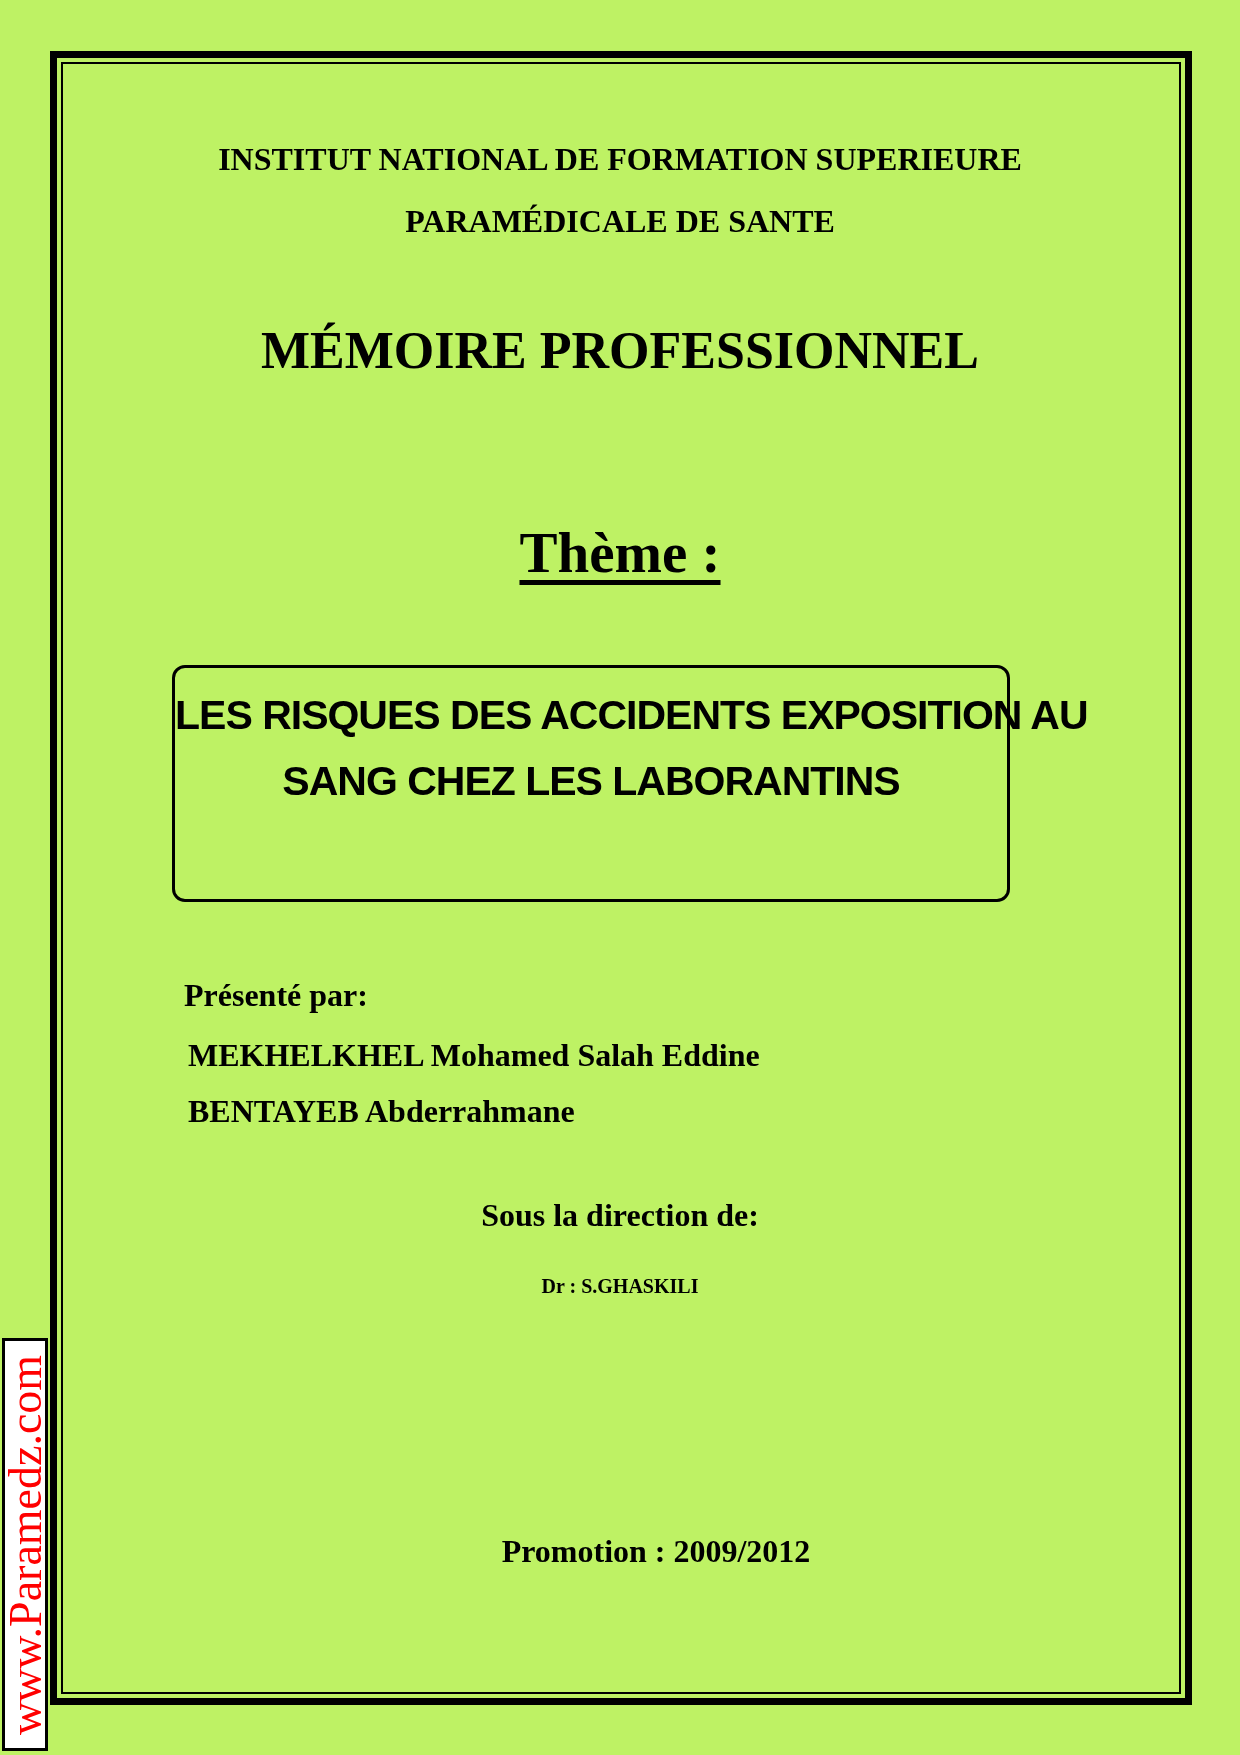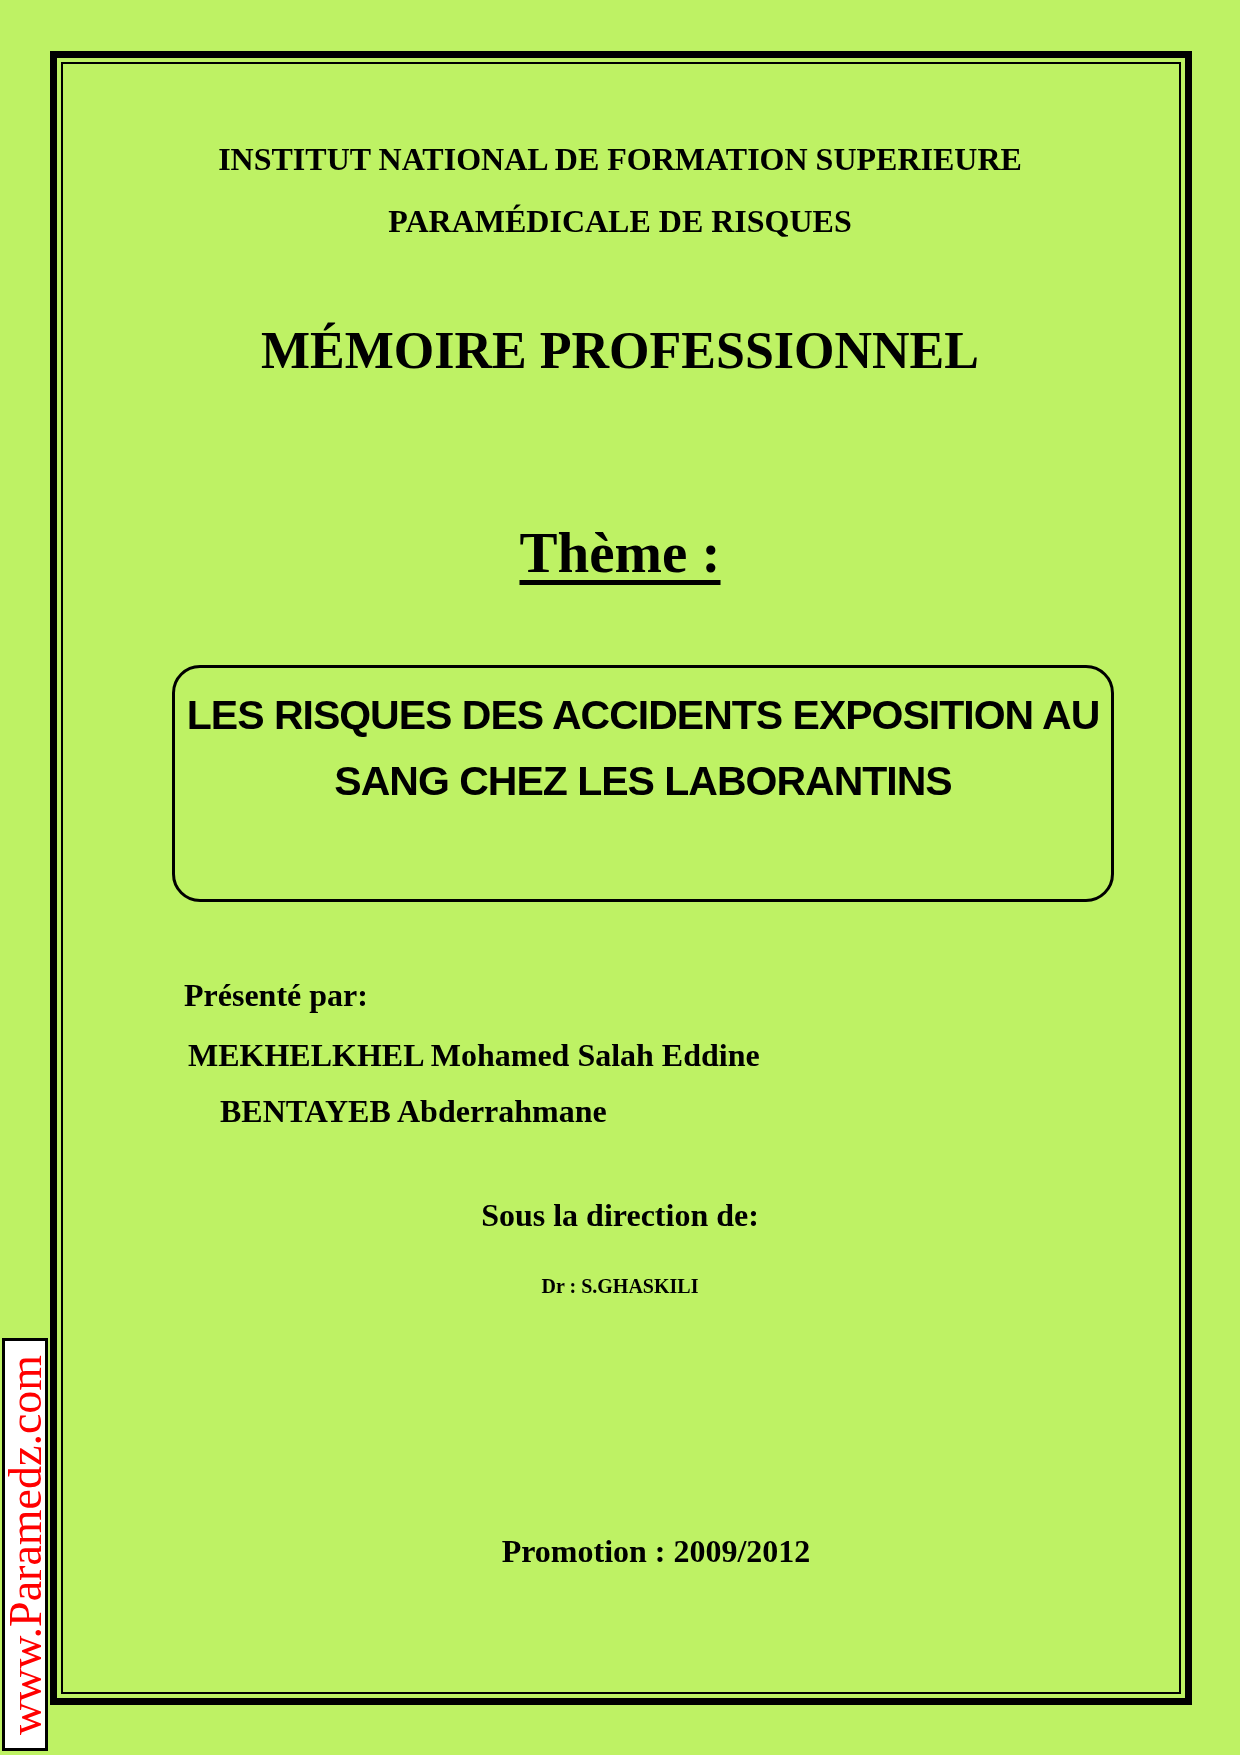--- a/index.html
+++ b/index.html
@@ -44,44 +44,44 @@
   .theme-label  {
     top: 520px;
     font-size: 57px;
     text-decoration: underline;
     text-decoration-thickness: 5px;
     text-underline-offset: 8px;
   }
   .title-box {
     position: absolute;
     left: 172px; top: 665px;
-    width: 942px; height: 237px;
+    width: 838px; height: 237px;
     border: 3px solid #000;
-    border-radius: 28px;
+    border-radius: 13px;
     box-sizing: border-box;
     padding-top: 14px;
     text-align: center;
   }
   .title-box .title-line {
     font-family: "Liberation Sans", sans-serif;
     font-weight: bold;
     font-size: 41px;
     line-height: 66px;
     letter-spacing: -1px;
     white-space: nowrap;
   }
   .lline {
     position: absolute;
     font-weight: bold;
     font-size: 32px;
     white-space: nowrap;
   }
   .presente { left: 184px; top: 977px; }
   .author0  { left: 188px; top: 1037px; }
-  .author1  { left: 188px; top: 1093px; margin-left: 32px; }
+  .author1  { left: 188px; top: 1093px; }
   .direction { top: 1197px; font-size: 32px; }
   .director  { top: 1275px; font-size: 20px; }
   .function  { top: 1346px; font-size: 32px; }
   .promotion { top: 1533px; font-size: 32px; padding-left: 36px; }
   .watermark-box {
     position: absolute;
     left: 2px; top: 1338px;
     width: 46px; height: 413px;
     background: #ffffff;
     border: 3px solid #000;
@@ -101,21 +101,21 @@
 </head>
 <body>
 
 <div id="page">
 
   <div class="frame-outer"></div>
   <div class="frame-inner"></div>
 
   <div class="cline institution1">INSTITUT NATIONAL DE FORMATION SUPERIEURE</div>
 
-  <div class="cline institution2">PARAMÉDICALE DE RISQUES</div>
+  <div class="cline institution2">PARAMÉDICALE DE SANTE</div>
 
   <div class="cline memoire">MÉMOIRE PROFESSIONNEL</div>
 
 
   <div class="cline theme-label">Thème :</div>
 
   <div class="title-box">
     <div class="title-line">LES RISQUES DES ACCIDENTS EXPOSITION AU</div>
     <div class="title-line">SANG CHEZ LES LABORANTINS</div>
   </div>

